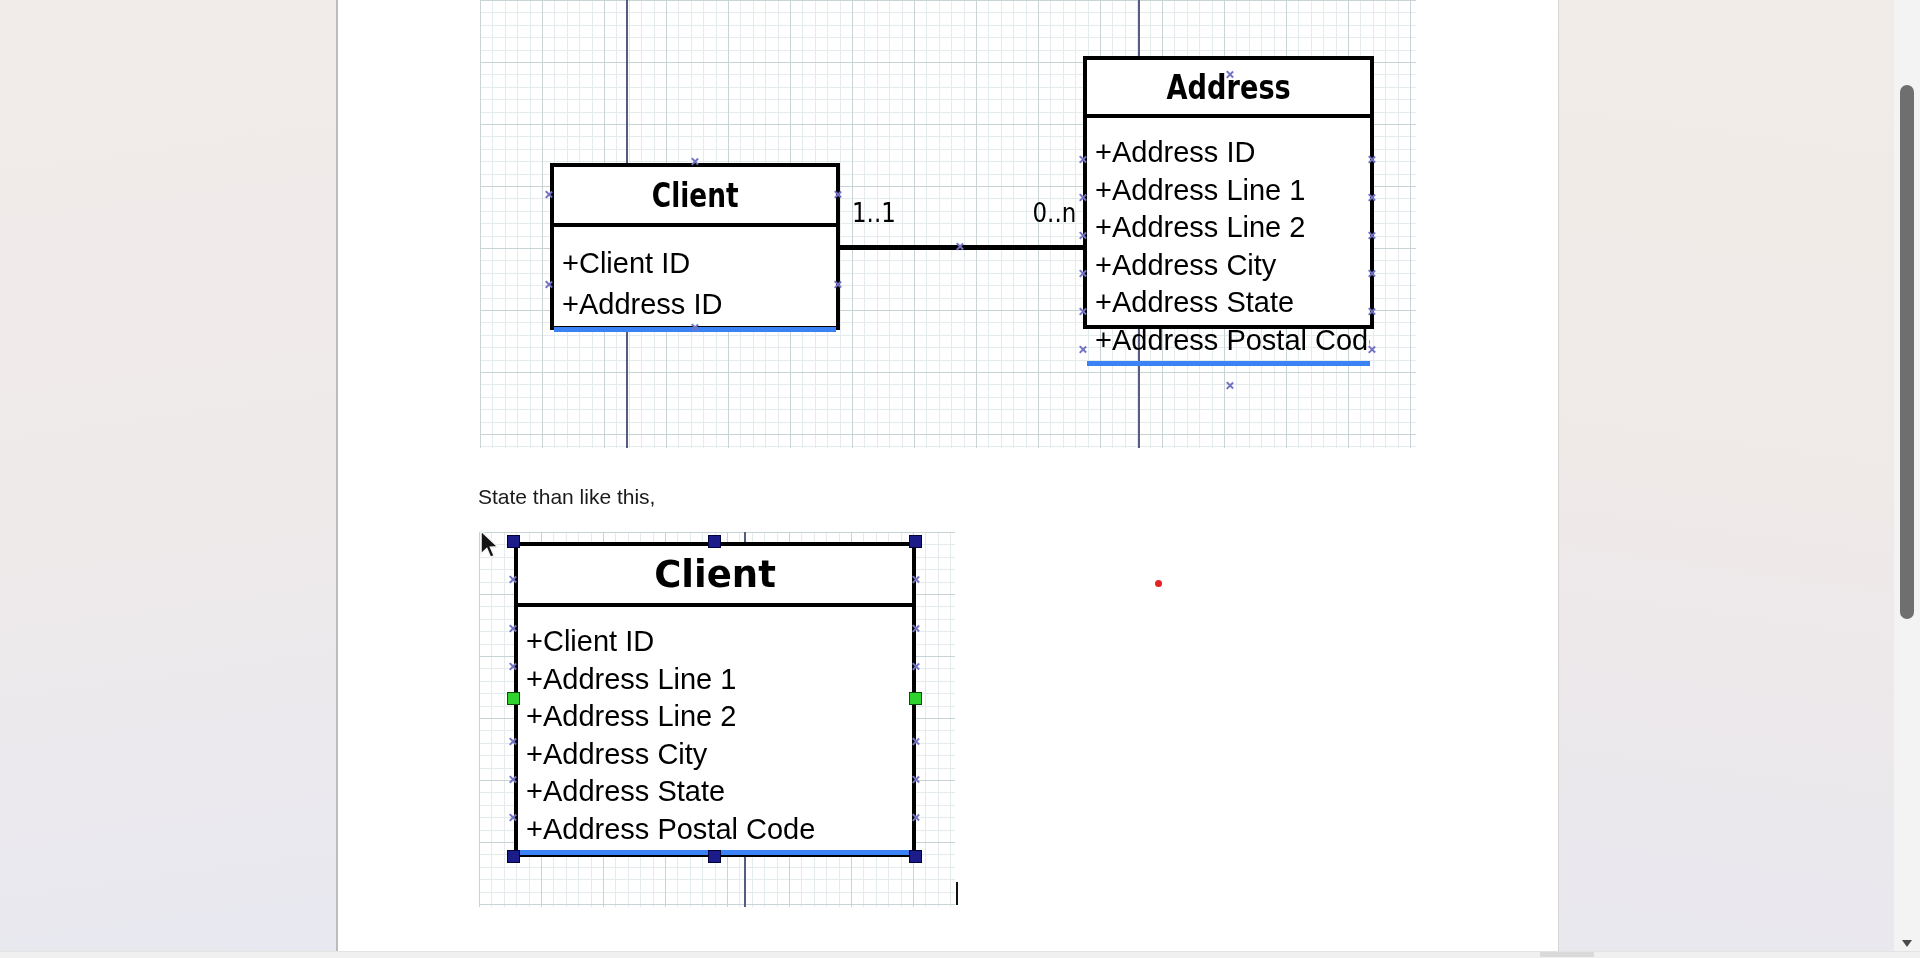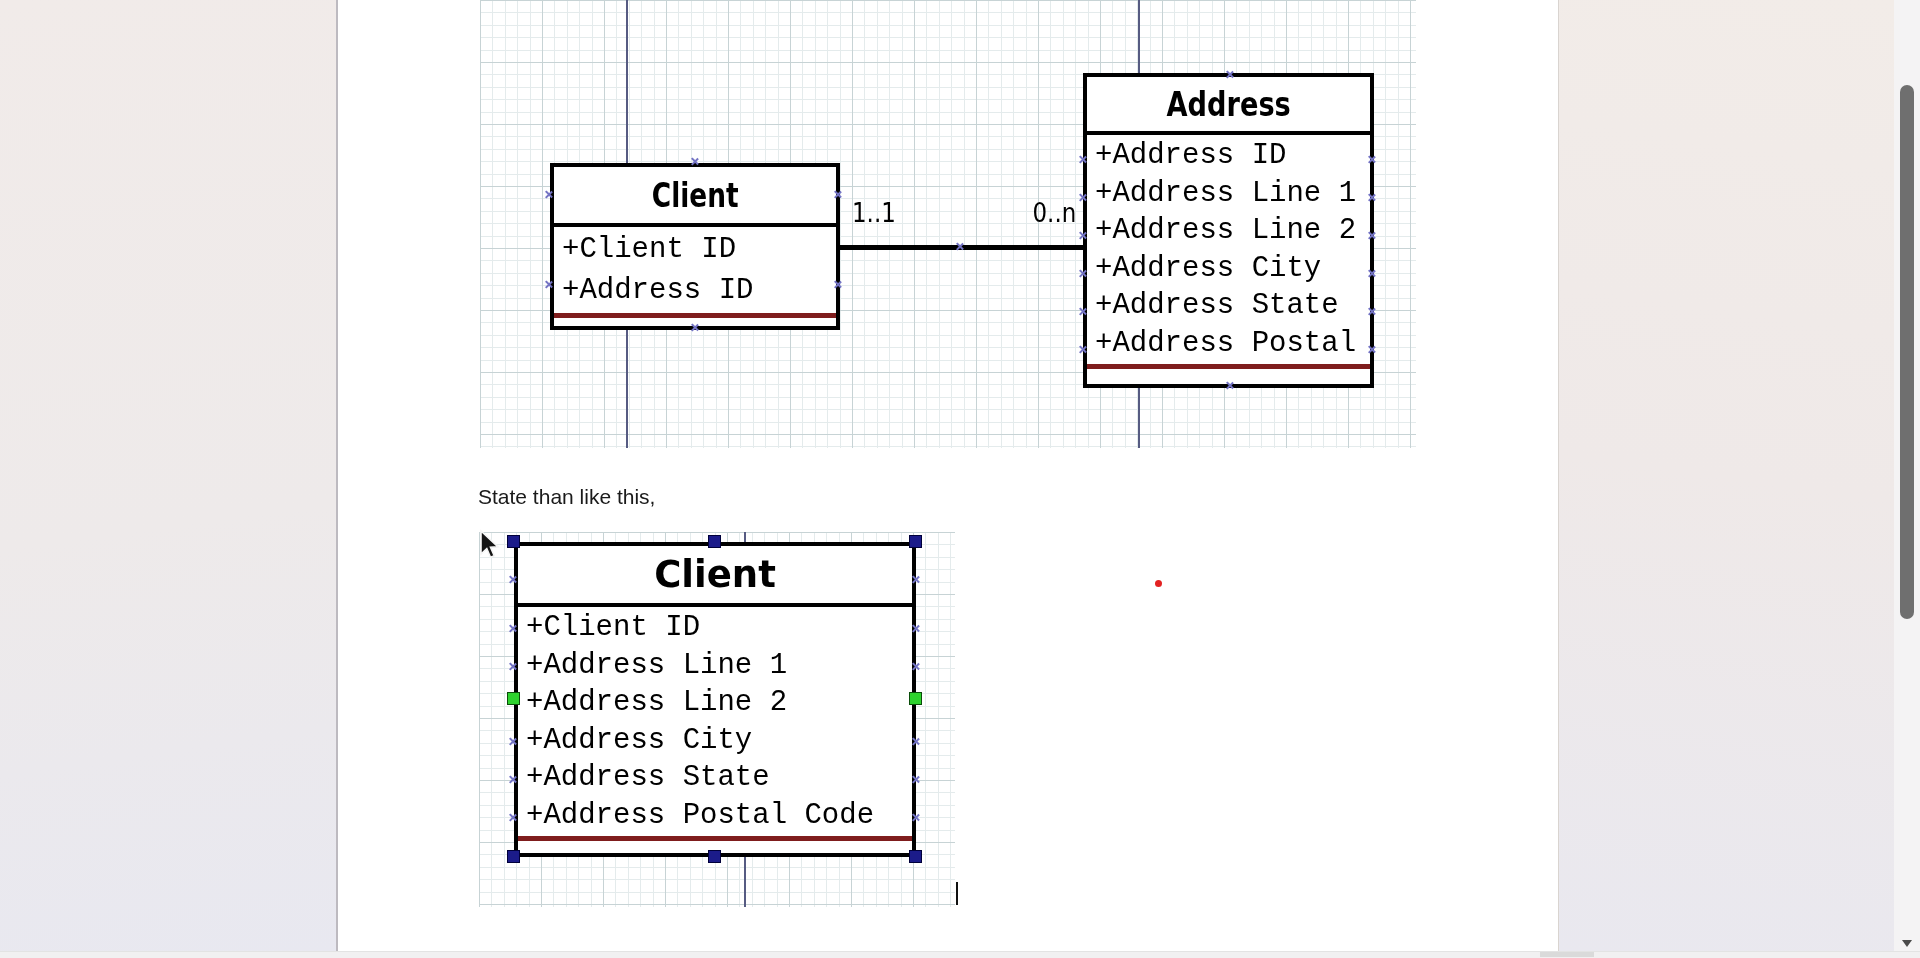--- a/index.html
+++ b/index.html
@@ -37,32 +37,32 @@
   
   .uml-box{
     border:4px solid #000;background:#fff;box-sizing:border-box;
     display:flex;flex-direction:column;z-index:3;
   }
   .uml-title{
     border-bottom:4px solid #000;display:flex;align-items:center;justify-content:center;
     font-weight:bold;color:#000;flex:0 0 auto;
   }
   .uml-attrs{
-    border-bottom:5px solid #7f1d1d;flex:0 0 auto;
-    font-family:Liberation Mono, monospace;color:#000;
-    padding:2px 0 2px 8px;white-space:nowrap;overflow:hidden;
+    border-bottom:5px solid #3b82f6;flex:0 0 auto;
+    font-family:Liberation Sans, sans-serif;color:#000;
+    padding:16px 0 2px 8px;white-space:nowrap;overflow:hidden;
   }
   .uml-methods{flex:1 1 auto;background:#fff;}
   .attr-row{white-space:pre;}
 
   .client-top{left:70px;top:163px;width:290px;height:167px;}
   .client-top .uml-title{height:56px;font-size:33px;}
   .client-top .uml-attrs{font-size:29px;line-height:41px;}
 
-  .address-box{left:603px;top:73px;width:291px;height:315px;}
+  .address-box{left:603px;top:56px;width:291px;height:273px;}
   .address-box .uml-title{height:54px;font-size:34px;}
   .address-box .uml-attrs{font-size:29px;line-height:37.5px;}
 
   .client-bottom{left:35px;top:10px;width:402px;height:315px;}
   .client-bottom .uml-title{height:57px;font-size:37px;font-family:"DejaVu Sans",sans-serif;}
   .client-bottom .uml-attrs{font-size:29px;line-height:37.5px;}
 
   .condensed{display:inline-block;transform:scaleX(0.8);transform-origin:center;font-family:"DejaVu Sans",sans-serif;}
 
   

